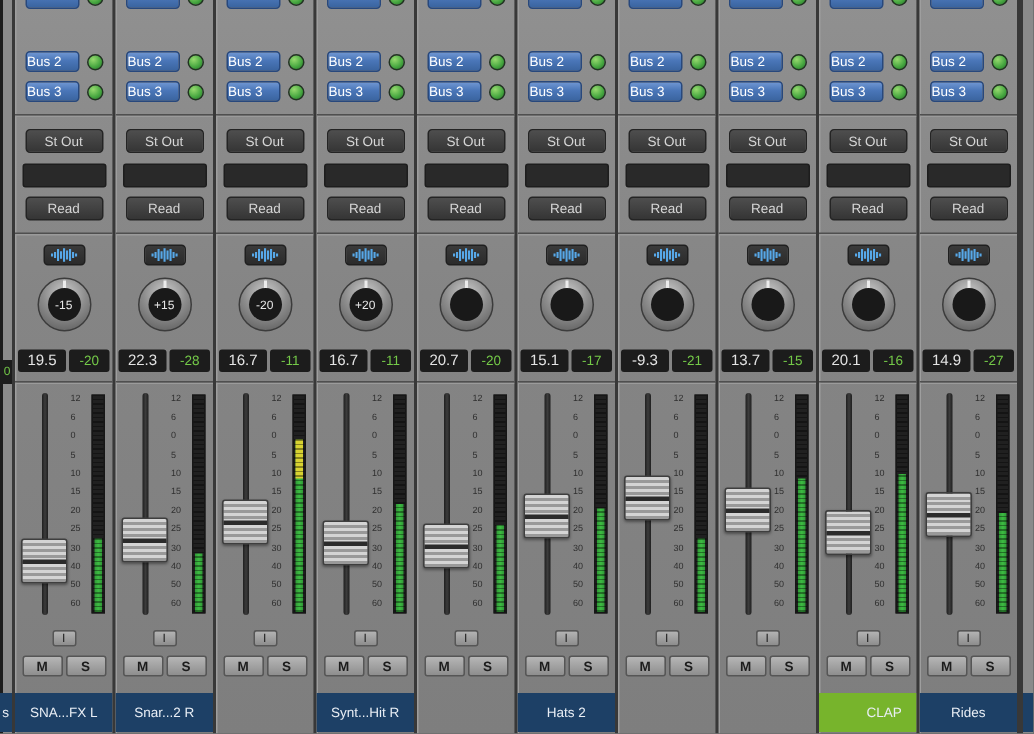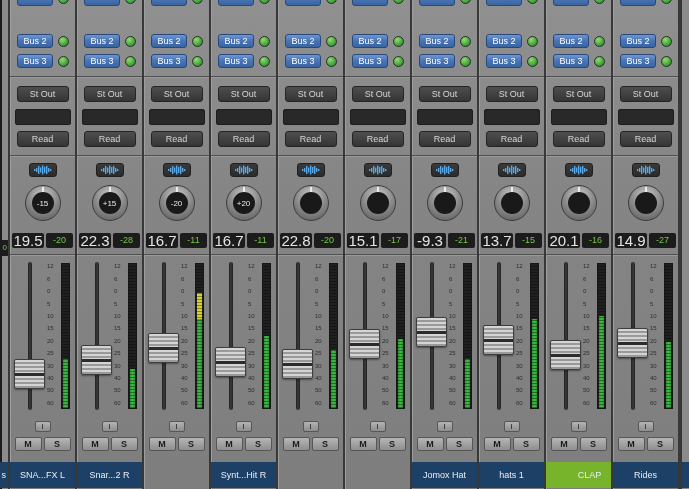--- a/index.html
+++ b/index.html
@@ -20,21 +20,21 @@
     border-right:2px solid #383838;box-shadow:inset 1px 0 0 #9e9e9e;display:flex;flex-direction:column;overflow:hidden;}
 
   
   .sends{padding:0 0 7px 0;border-bottom:1px solid #4f4f4f;}
   .send-row{height:16px;display:flex;align-items:center;padding-left:7px;margin-top:4px;}
   .send-row.clipped{height:11px;overflow:hidden;margin-top:0;}
   .send-row.clipped .send-btn,.send-row.clipped .send-knob{transform:translateY(-7px);}
   .send-spacer{height:18px;}
   .send-btn{display:inline-block;width:36px;height:14px;border-radius:3px;
     background:linear-gradient(180deg,#6f96d2 0,#4a76b8 45%,#3a649f 100%);
-    border:1px solid #28487c;color:#fff;font-size:9px;line-height:12px;text-align:center;cursor:pointer;}
+    border:1px solid #28487c;color:#fff;font-size:9px;line-height:12px;text-align:left;cursor:pointer;}
   .send-knob{display:inline-block;width:11px;height:11px;border-radius:50%;margin-left:5px;
     background:radial-gradient(circle at 35% 30%,#96da6e,#44a53f 60%,#2a6e2a 100%);
     border:1px solid #223322;}
 
   
   .io-sec{padding:9px 0 8px 0;border-bottom:1px solid #4f4f4f;box-shadow:inset 0 1px 0 #9b9b9b;}
   .btn{width:52px;height:16px;margin:0 auto;border-radius:3px;background:linear-gradient(180deg,#4e4e4e,#353535);
     border:1px solid #242424;color:#d6d6d6;font-size:9px;line-height:14px;text-align:center;cursor:pointer;}
   .blank-box{width:56px;height:16px;margin:7px auto 6px auto;border-radius:2px;background:#292929;border:1px solid #1d1d1d;}
 
@@ -42,21 +42,21 @@
   .pan-sec{padding:7px 0 6px 0;border-bottom:1px solid #4f4f4f;box-shadow:inset 0 1px 0 #9b9b9b;}
   .wave-btn{width:28px;height:14px;margin:0 auto;border-radius:3px;background:linear-gradient(180deg,#3a3a3a,#2b2b2b);
     border:1px solid #1f1f1f;display:flex;align-items:center;justify-content:center;cursor:pointer;}
   .pan-knob{position:relative;width:36px;height:36px;margin:8px auto 0 auto;border-radius:50%;cursor:pointer;
     background:radial-gradient(circle at 50% 30%,#cfcfcf,#8d8d8d 48%,#565656 100%);border:1px solid #3c3c3c;}
   .pan-inner{position:absolute;left:6px;top:6px;width:22px;height:22px;border-radius:50%;background:#191919;
     display:flex;align-items:center;justify-content:center;}
   .pan-pointer{position:absolute;left:calc(50% - 1px);top:1px;width:2px;height:6px;background:#ececec;}
   .pan-label{color:#e8e8e8;font-size:8px;}
   .val-row{display:flex;justify-content:center;margin-top:12px;}
-  .vol-box{width:32px;height:15px;background:#1c1c1c;border-radius:2px;color:#e4e4e4;font-size:15px;
+  .vol-box{width:32px;height:15px;background:#1c1c1c;border-radius:2px;color:#e4e4e4;font-size:10px;
     line-height:15px;text-align:center;cursor:pointer;}
   .peak-box{width:27px;height:15px;background:#1c1c1c;border-radius:2px;color:var(--peak-text);font-size:9px;
     line-height:15px;text-align:center;margin-left:2px;cursor:pointer;}
 
   
   .fader-sec{padding:5px 0 4px 0;box-shadow:inset 0 1px 0 #9b9b9b;flex:1 1 auto;}
   .fader-area{position:relative;height:152px;margin:0 2px;}
   .fader-slot{position:absolute;left:16px;top:2px;bottom:2px;width:4px;border-radius:2px;
     background:linear-gradient(90deg,#1f1f1f,#3c3c3c,#1f1f1f);}
   .fader-scale{position:absolute;left:35px;top:2px;bottom:2px;width:12px;}
@@ -465,21 +465,21 @@
           </g>
         </svg>
       </div>
       <div class="pan-knob">
         <span class="pan-pointer"></span>
         <span class="pan-inner">
           <span class="pan-label" style="visibility: hidden;"></span>
         </span>
       </div>
       <div class="val-row">
-        <span class="vol-box">22.8</span>
+        <span class="vol-box">20.7</span>
         <span class="peak-box">-20</span>
       </div>
     </div>
     <div class="fader-sec">
       <div class="fader-area">
         <div class="fader-slot"></div>
         <div class="fader-scale">
             <span class="scale-num" style="top: 1%;">12</span>
             <span class="scale-num" style="top: 9.36364%;">6</span>
             <span class="scale-num" style="top: 17.7273%;">0</span>
@@ -585,20 +585,21 @@
         </div>
       </div>
       <div class="ibtn-row">
         <span class="ibtn">I</span>
       </div>
       <div class="ms-row">
         <span class="ms-btn">M</span>
         <span class="ms-btn">S</span>
       </div>
     </div>
+    <div class="name-box">Hats 2</div>
   </div>
 
   <div class="strip">
     <div class="sends">
       <div class="send-row clipped">
         <span class="send-btn"></span>
         <span class="send-knob"></span>
       </div>
       <div class="send-spacer"></div>
       <div class="send-row">
@@ -668,21 +669,20 @@
         </div>
       </div>
       <div class="ibtn-row">
         <span class="ibtn">I</span>
       </div>
       <div class="ms-row">
         <span class="ms-btn">M</span>
         <span class="ms-btn">S</span>
       </div>
     </div>
-    <div class="name-box">Jomox Hat</div>
   </div>
 
   <div class="strip">
     <div class="sends">
       <div class="send-row clipped">
         <span class="send-btn"></span>
         <span class="send-knob"></span>
       </div>
       <div class="send-spacer"></div>
       <div class="send-row">
@@ -752,21 +752,20 @@
         </div>
       </div>
       <div class="ibtn-row">
         <span class="ibtn">I</span>
       </div>
       <div class="ms-row">
         <span class="ms-btn">M</span>
         <span class="ms-btn">S</span>
       </div>
     </div>
-    <div class="name-box">hats 1</div>
   </div>
 
   <div class="strip">
     <div class="sends">
       <div class="send-row clipped">
         <span class="send-btn"></span>
         <span class="send-knob"></span>
       </div>
       <div class="send-spacer"></div>
       <div class="send-row">

